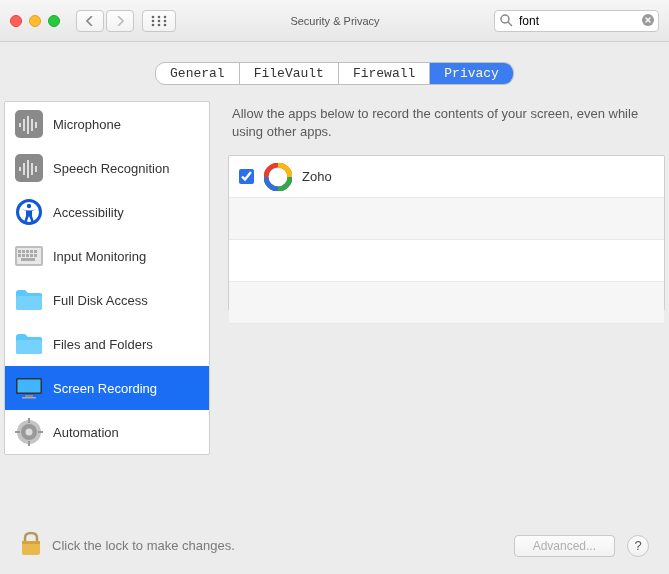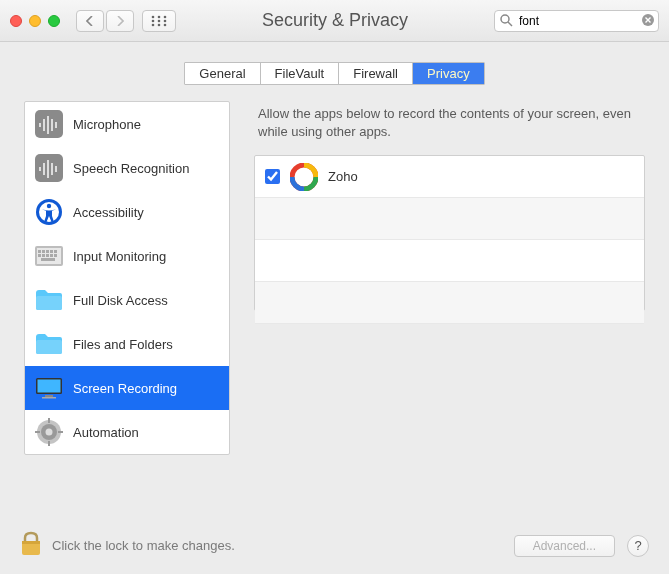--- a/index.html
+++ b/index.html
@@ -29,36 +29,36 @@
   .green { background: #28c940; border:1px solid #1bad2e;}
   .nav { display:flex; gap:2px; }
   .navbtn {
     width: 28px; height: 22px;
     background: linear-gradient(#fcfcfc,#f2f2f2);
     border:1px solid #c8c8c8; border-radius:4px;
     display:flex; align-items:center; justify-content:center;
     color:#777;
   }
   .navbtn.apps { width: 34px; }
-  .title { flex:1; text-align:center; font-size:18px; color:#555; }
+  .title { flex:1; text-align:center; font-size:11px; color:#555; }
   .searchwrap { position:relative; width:165px; }
   .search {
     width:100%; height:22px; border:1px solid #c8c8c8; border-radius:4px;
     padding:0 22px 0 24px; font-size:12px; background:#fff;
   }
   .sicon { position:absolute; left:5px; top:3px; color:#888; }
   .clearicon { position:absolute; right:4px; top:3px; color:#888; cursor:pointer; }
 
   .tabrow { display:flex; justify-content:center; padding:20px 0 16px; }
-  .segmented { display:flex; border:1px solid #bfbfbf; border-radius:1px; overflow:hidden; background:#fff; }
+  .segmented { display:flex; border:1px solid #bfbfbf; border-radius:10px; overflow:hidden; background:#fff;font-family:Liberation Mono, monospace; }
   .segmented .tab { padding:3px 14px; font-size:13px; border-right:1px solid #bfbfbf; cursor:pointer; }
   .segmented .tab:last-child { border-right:none; }
   .segmented .tab.active { background:#3b7df0; color:#fef9c3; }
 
-  .main { display:flex; gap:24px; padding:0 24px; }
+  .main { display:flex; gap:18px; padding:0 4px; }
   .sidebar {
     width:206px; max-height:388px; border:1px solid #cfcfcf;
     background:#fff; border-radius:2px;
     overflow-y:auto;
   }
   .srow {
     display:flex; align-items:center; gap:10px; padding:8px 10px;
     height:44px; cursor:pointer;
   }
   .srow.selected { background:#1a6ef4; color:#fff; }

